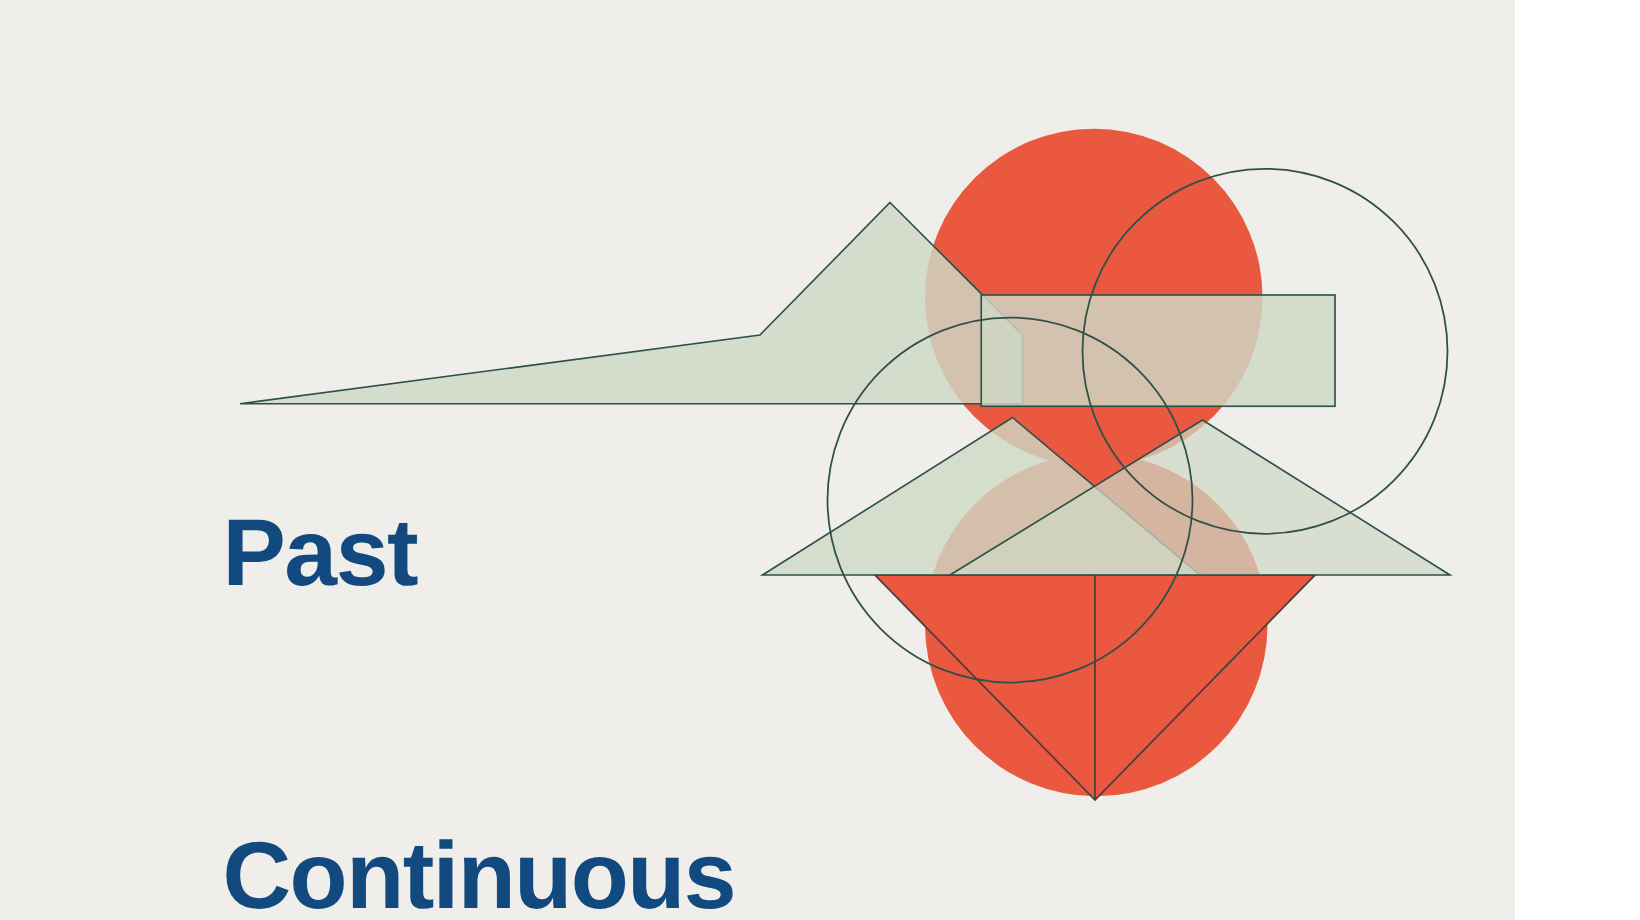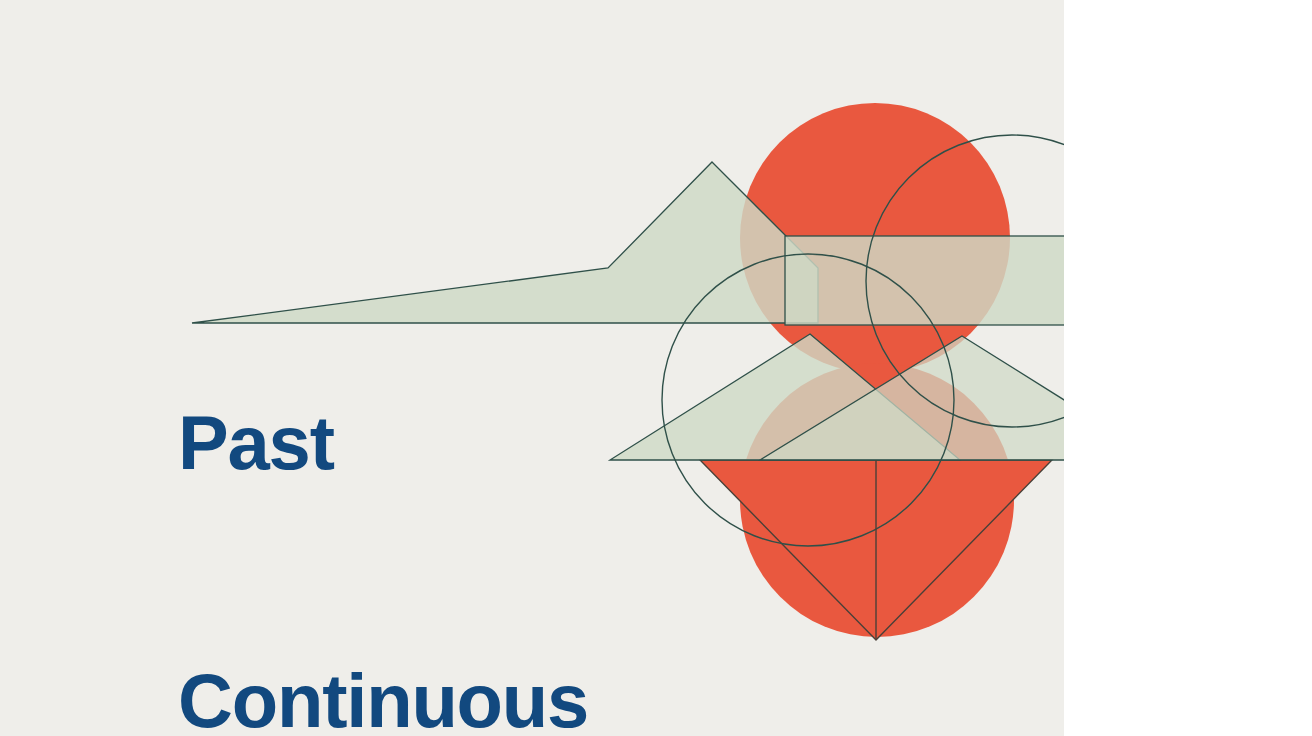--- a/index.html
+++ b/index.html
@@ -8,21 +8,21 @@
     padding: 0;
   }
   body {
     width: 1312px;
     height: 736px;
     overflow: hidden;
     font-family: "Liberation Sans", sans-serif;
   }
   #stage {
     position: relative;
-    width: 1064px;
+    width: 1212px;
     height: 736px;
     background: #efeeea;
     overflow: hidden;
   }
   #artwork {
     position: absolute;
     left: 0;
     top: 0;
     width: 1312px;
     height: 736px;

